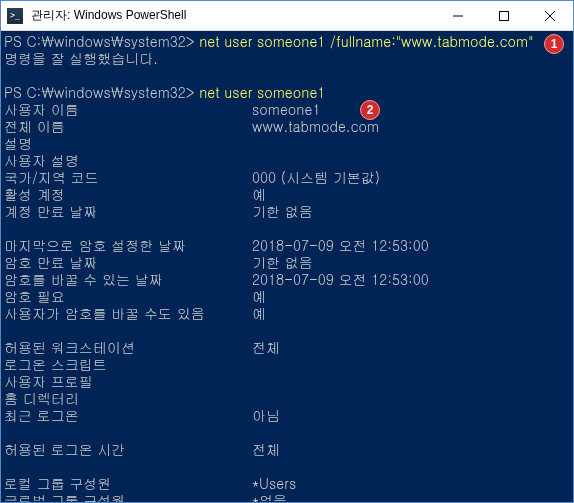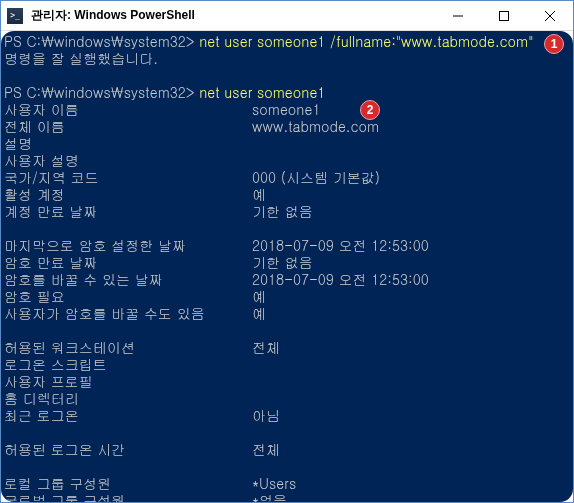--- a/index.html
+++ b/index.html
@@ -43,21 +43,20 @@
   content: ">_";
   color: #fff;
   font-size: 8px;
   font-family: Consolas, monospace;
 }
 .titlebar .title {
   flex: 1;
   font-size: 12px;
   color: #000;
   padding-left: 2px;
-  font-weight: bold;
 }
 .titlebar .controls {
   display: flex;
   height: 100%;
 }
 .titlebar .ctrl {
   width: 46px;
   display: flex;
   align-items: center;
   justify-content: center;
@@ -69,21 +68,20 @@
 .terminal {
   flex: 1;
   background: #012456;
   color: #cccccc;
   font-family: "NSimSun", "Gulim", Consolas, monospace;
   font-size: 14px;
   line-height: 17px;
   padding: 2px 3px;
   overflow: hidden;
   white-space: pre;
-  border-radius: 13px;
 }
 .prompt { color: #cccccc; }
 .cmd { color: #ffff66; }
 .col1 { width: 248px; display: inline-block; }
 
 .badge {
   position: absolute;
   width: 20px;
   height: 20px;
   border-radius: 50%;

